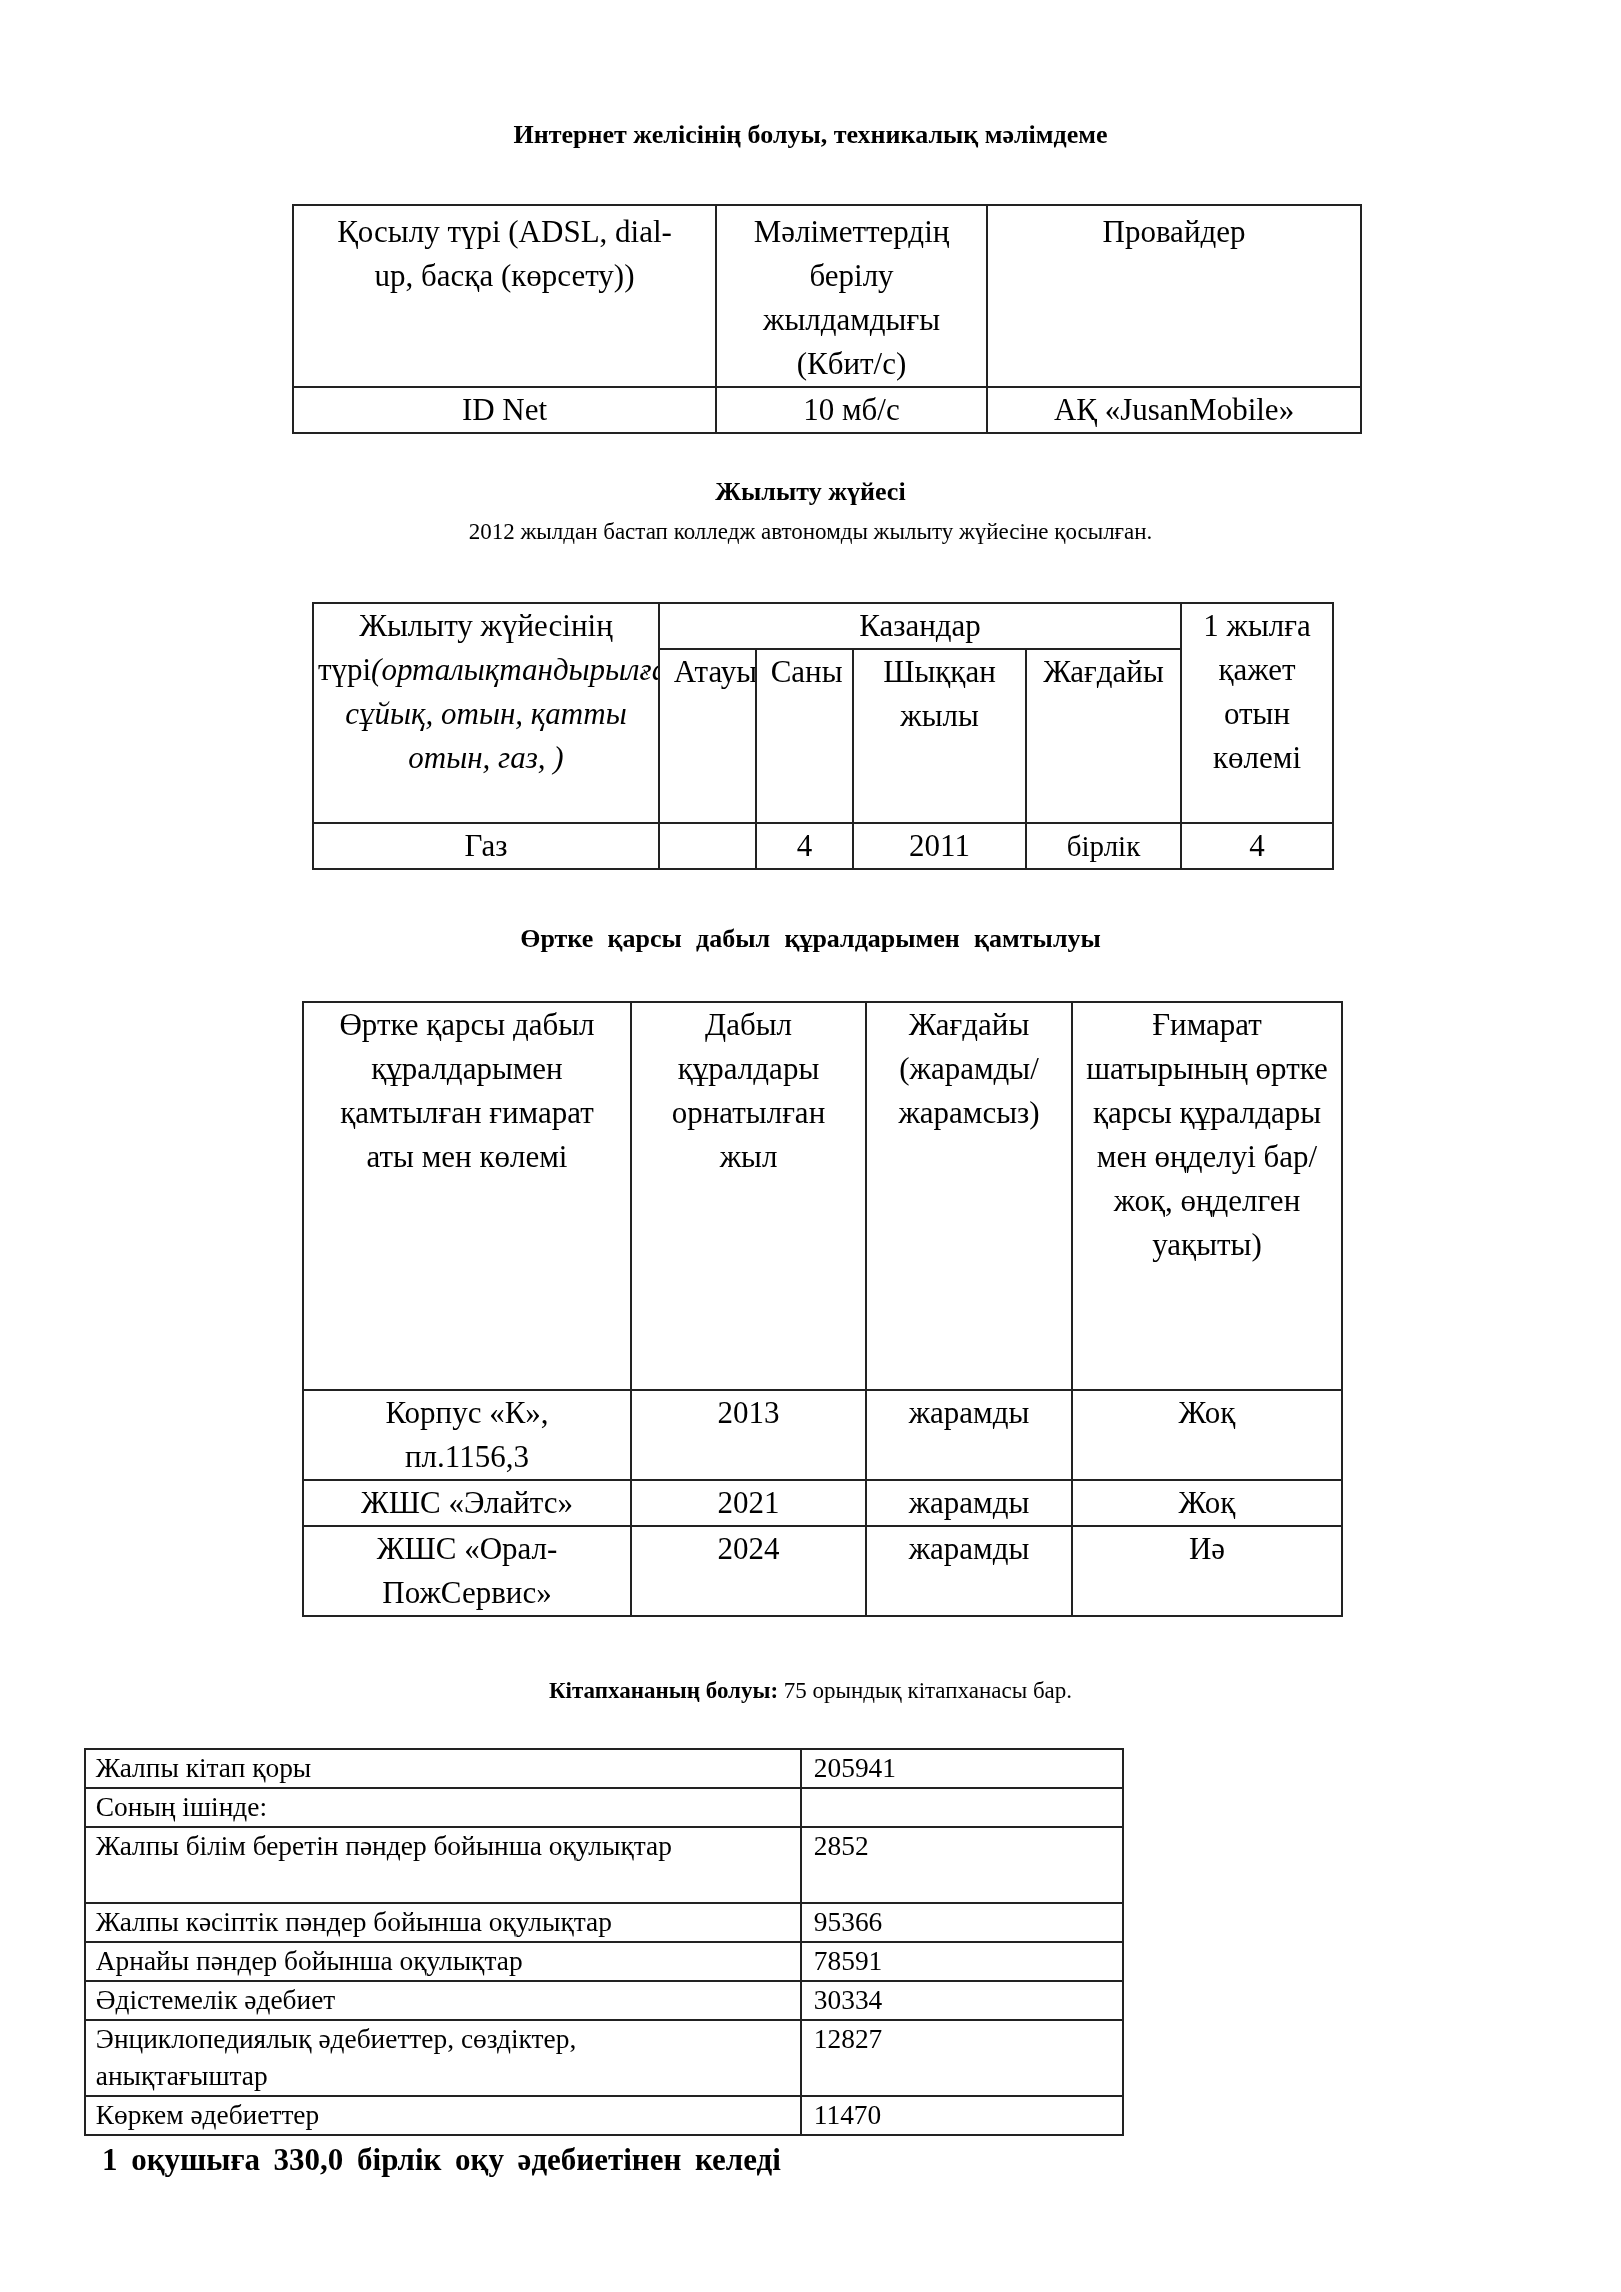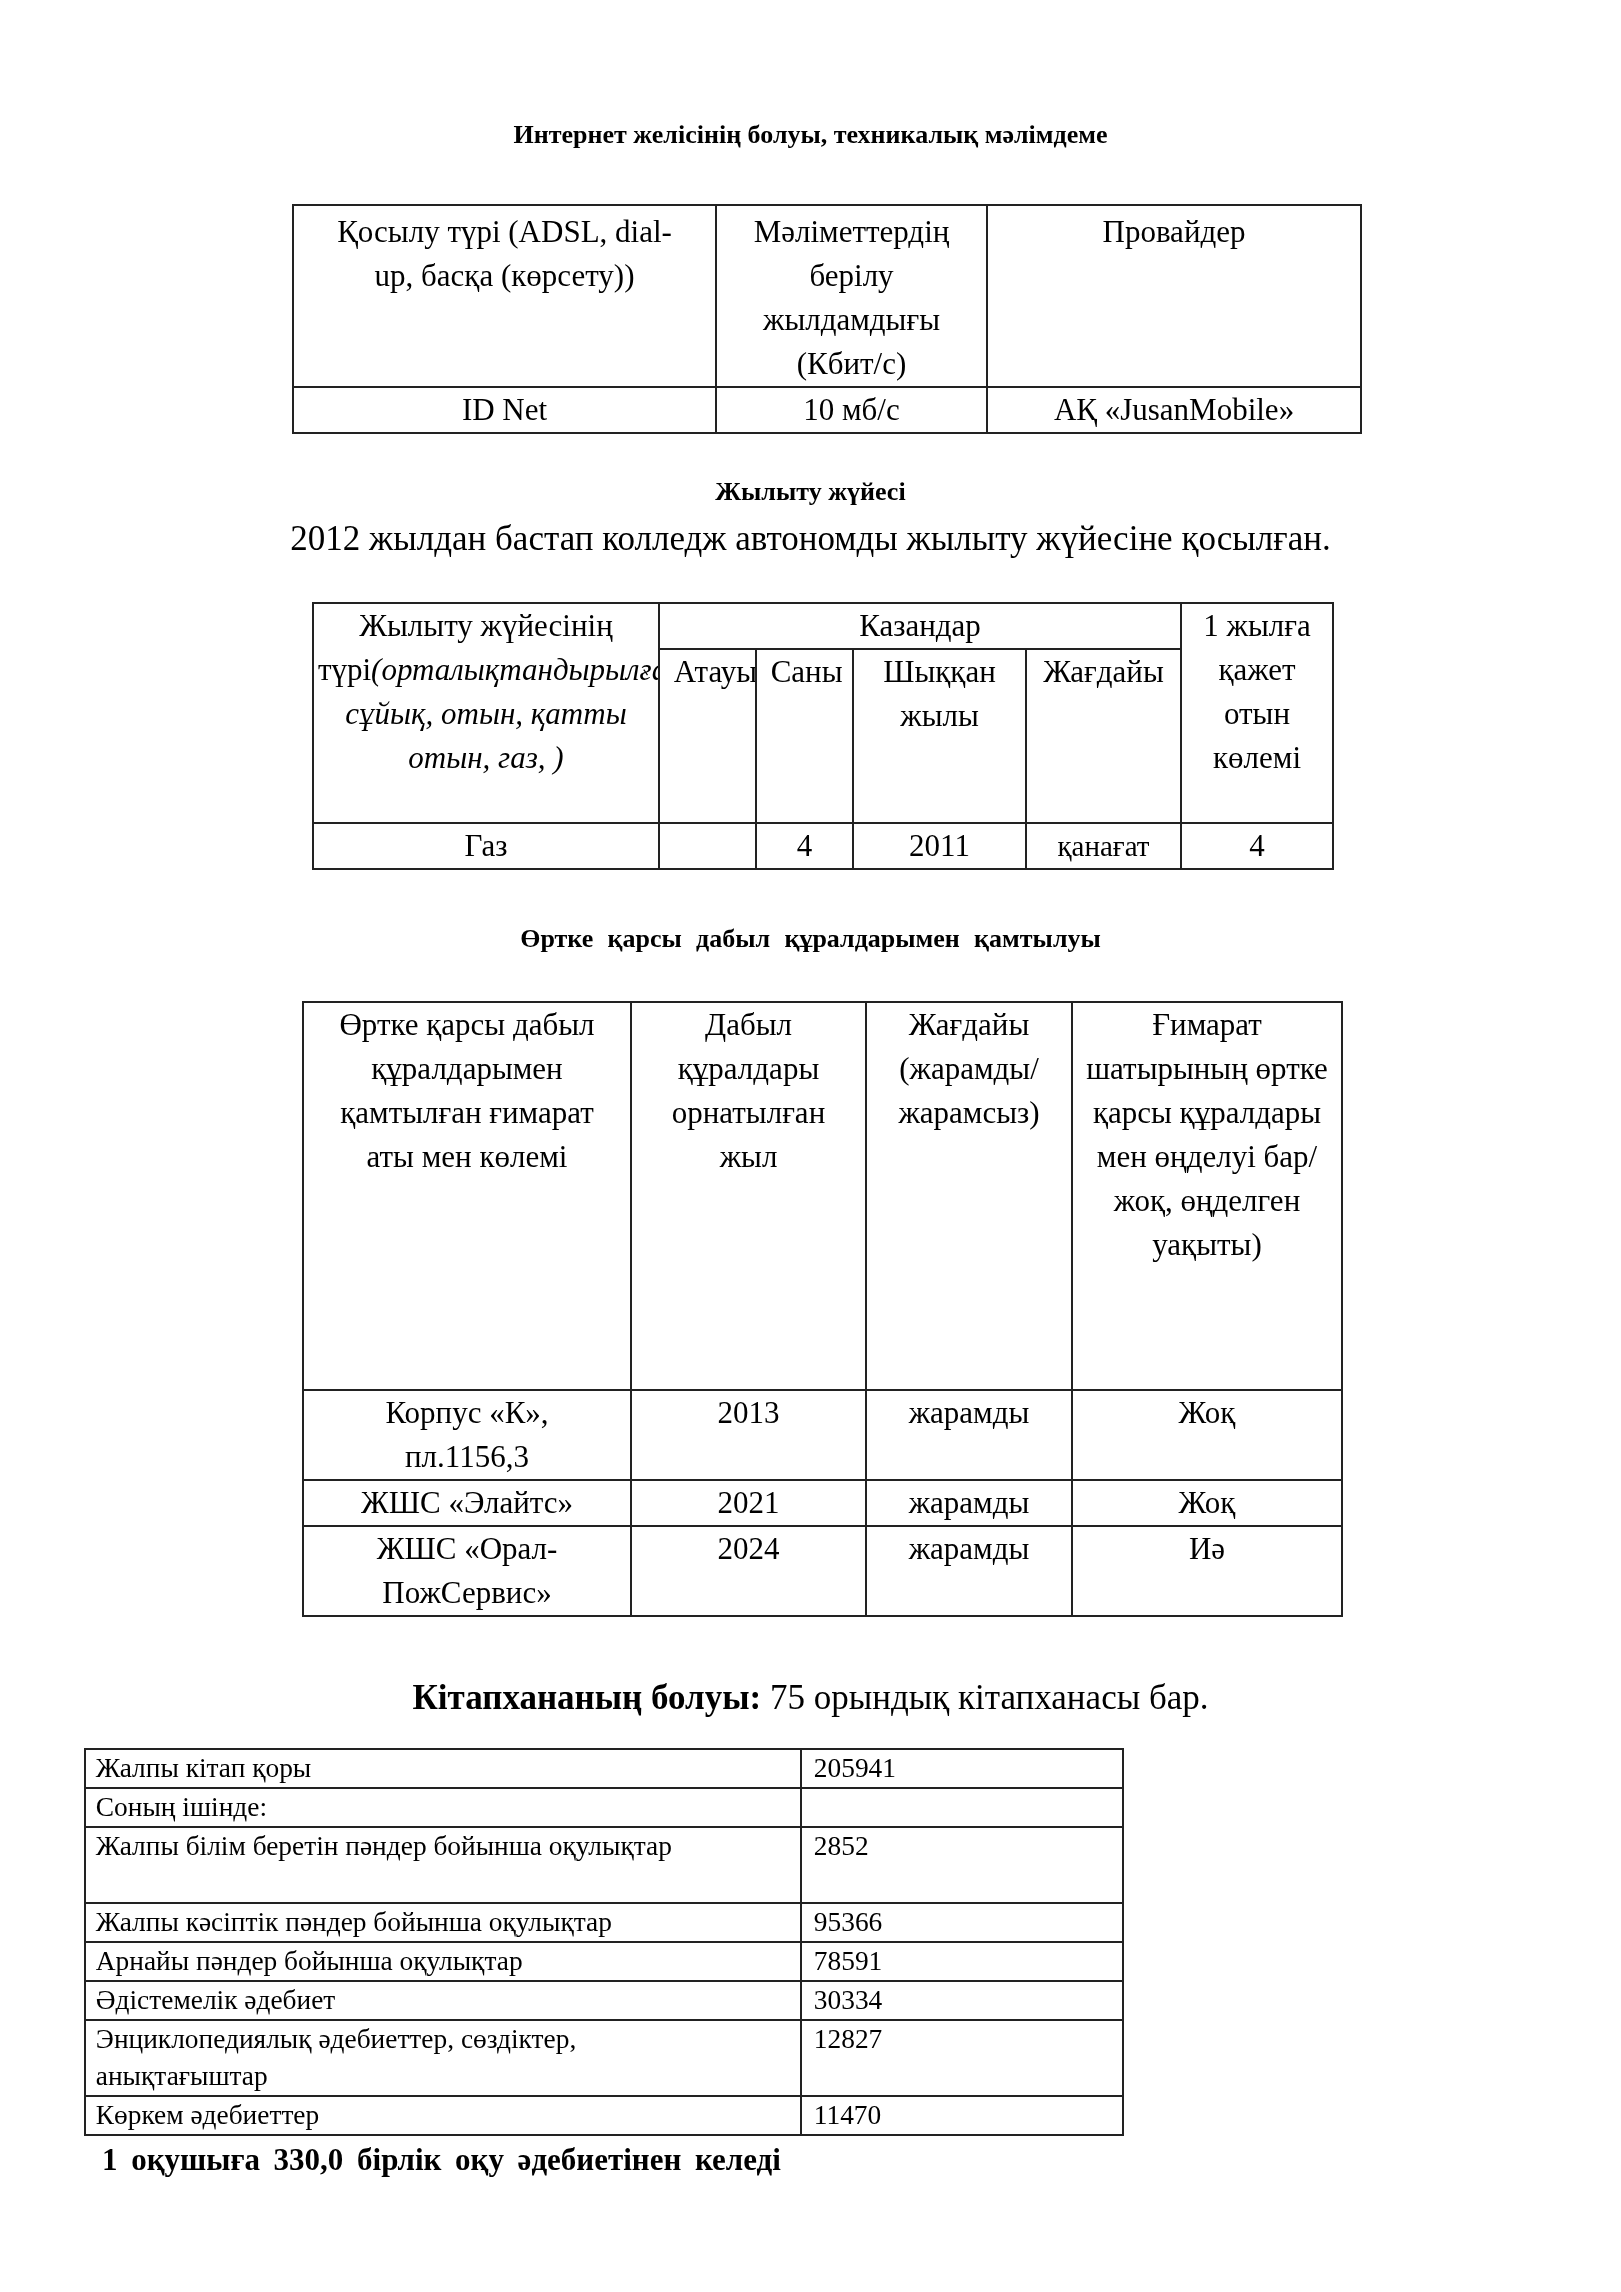--- a/index.html
+++ b/index.html
@@ -5,21 +5,21 @@
   html, body { margin: 0; padding: 0; background: #ffffff; }
   body {
     width: 1621px; height: 2293px; position: relative; overflow: hidden;
     font-family: "Liberation Serif", "DejaVu Serif", serif; color: #000;
   }
   .abs { position: absolute; }
   .heading {
     font-weight: bold; font-size: 26px; text-align: center; left: 0; width: 1621px;
     letter-spacing: 0px;
   }
-  .para { font-size: 35px; text-align: center; left: 0; width: 1621px; }
+  .para { font-size: 23px; text-align: center; left: 0; width: 1621px; }
   table { border-collapse: collapse; position: absolute; table-layout: fixed; }
   td {
     border: 2px solid #222; font-size: 31px; line-height: 44px; text-align: center;
     vertical-align: top; padding: 0 3.9px; overflow: hidden;
   }
   .it { font-style: italic; }
   
   table.lib td { font-size: 27.4px; line-height: 37px; text-align: left; padding: 0 9.8px; }
   table.lib td.v { padding-left: 11.8px; }
   .bold { font-weight: bold; }
@@ -73,21 +73,21 @@
     <td style="padding:0 13.7px;">Атауы</td>
     <td style="padding:0 13.7px;">Саны</td>
     <td>Шыққан жылы</td>
     <td style="padding:0 9.8px; word-break:break-all;">Жағдайы</td>
   </tr>
   <tr style="height:45px;">
     <td>Газ</td>
     <td></td>
     <td>4</td>
     <td>2011</td>
-    <td style="font-size:29px;">қанағат</td>
+    <td style="font-size:29px;">бірлік</td>
     <td>4</td>
   </tr>
 </tbody>
   </table>
 
 <div class="abs heading" style="top:924px; word-spacing:7.8px;">Өртке  қарсы  дабыл  құралдарымен  қамтылуы</div>
 
 <table style="left:302px; top:1001px; width:1039px;">
   <colgroup>
       <col style="width:328px">

